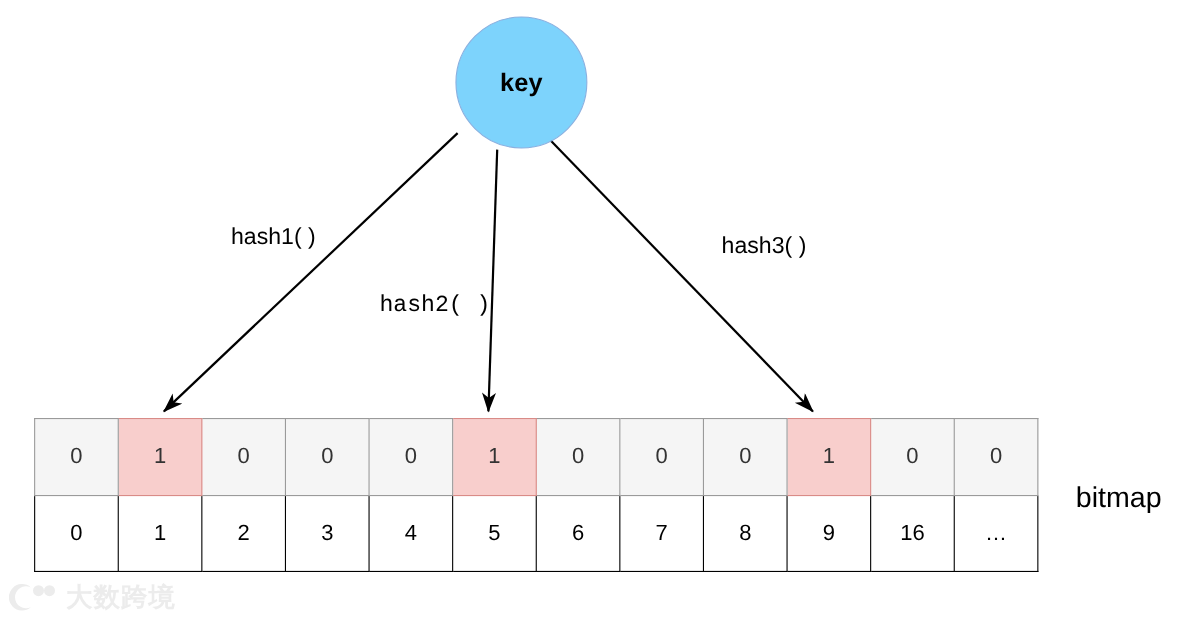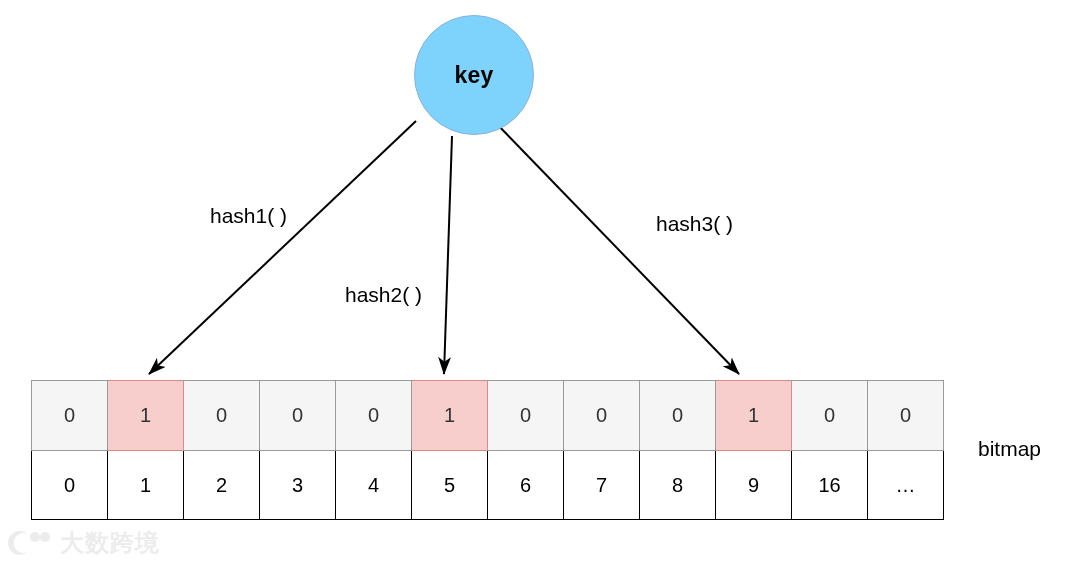--- a/index.html
+++ b/index.html
@@ -49,21 +49,21 @@
 
   
   .edge-label {
     position: absolute;
     font-size: 21px;
     color: #000;
     white-space: nowrap;
     z-index: 6;
   }
   .edge-label.hash1 { left: 210px; top: 204px; }
-  .edge-label.hash2 { left: 345px; top: 283px; }
+  .edge-label.hash2 { left: 345px; top: 267px; font-family: Liberation Mono, monospace; }
   .edge-label.hash3 { left: 656px; top: 212px; }
 
   
   #arrows {
     position: absolute;
     left: 0; top: 0;
     width: 1080px;
     height: 563px;
     z-index: 2;
   }
@@ -99,21 +99,21 @@
     border: 1.5px solid #000000;
     color: #000000;
     height: 68px;
   }
 
   
   .bitmap-caption {
     position: absolute;
     left: 978px;
     top: 437px;
-    font-size: 21px;
+    font-size: 26px;
     color: #000;
     white-space: nowrap;
     z-index: 4;
   }
 
   
   .watermark {
     position: absolute;
     left: 8px;
     top: 527px;

